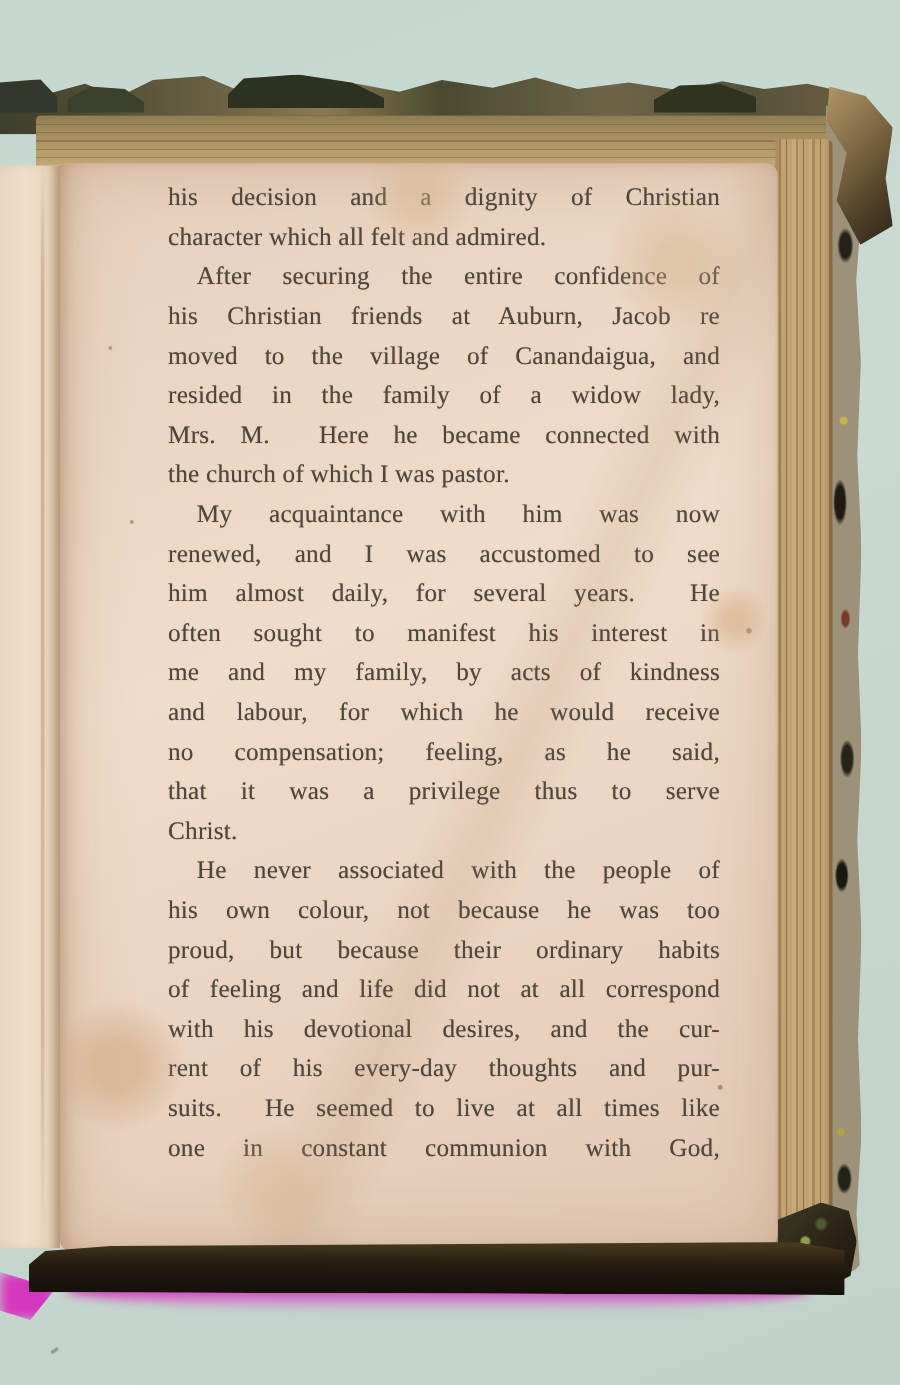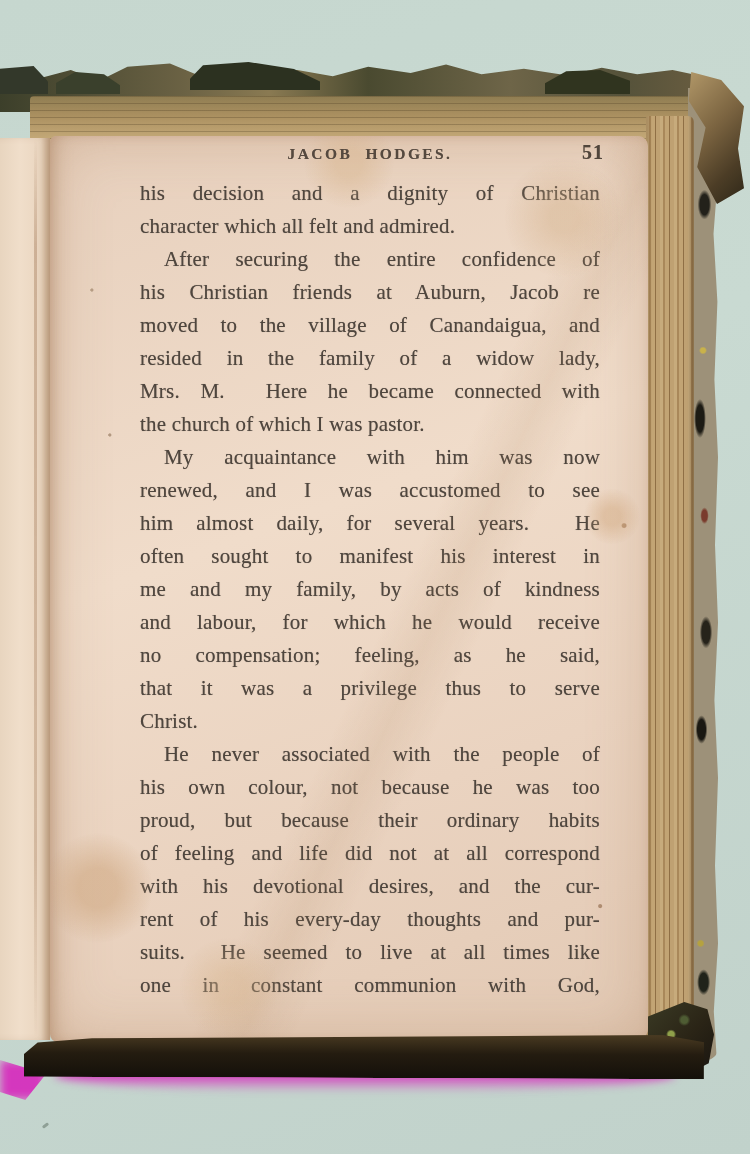--- a/index.html
+++ b/index.html
@@ -148,24 +148,20 @@
   <div class="fore-edge"></div>
   <div class="corner-br"></div>
   <div class="bottom-band"></div>
 
   <div class="sliver">
     <div class="crease"></div>
   </div>
 
   <div class="page">
     <div class="stains"></div>
-    <div class="header-row">
-      <span class="header-title">JACOB HODGES.</span>
-      <span class="page-number">51</span>
-    </div>
     <div class="body">
         <div class="line">his decision and a dignity of Christian</div>
         <div class="line no-justify">character which all felt and admired.</div>
         <div class="line indent">After securing the entire confidence of</div>
         <div class="line">his Christian friends at Auburn, Jacob re</div>
         <div class="line">moved to the village of Canandaigua, and</div>
         <div class="line">resided in the family of a widow lady,</div>
         <div class="line">Mrs. M.&nbsp; Here he became connected with</div>
         <div class="line no-justify">the church of which I was pastor.</div>
         <div class="line indent">My acquaintance with him was now</div>

